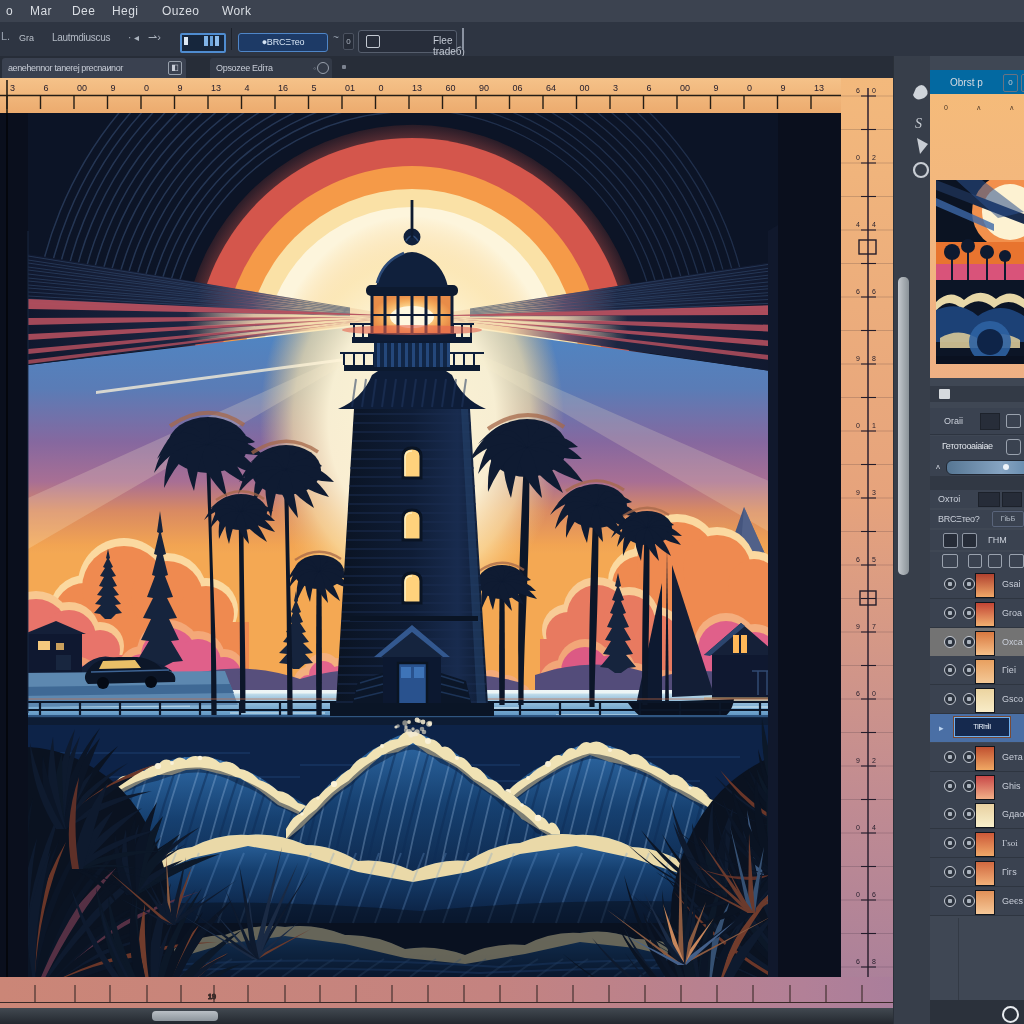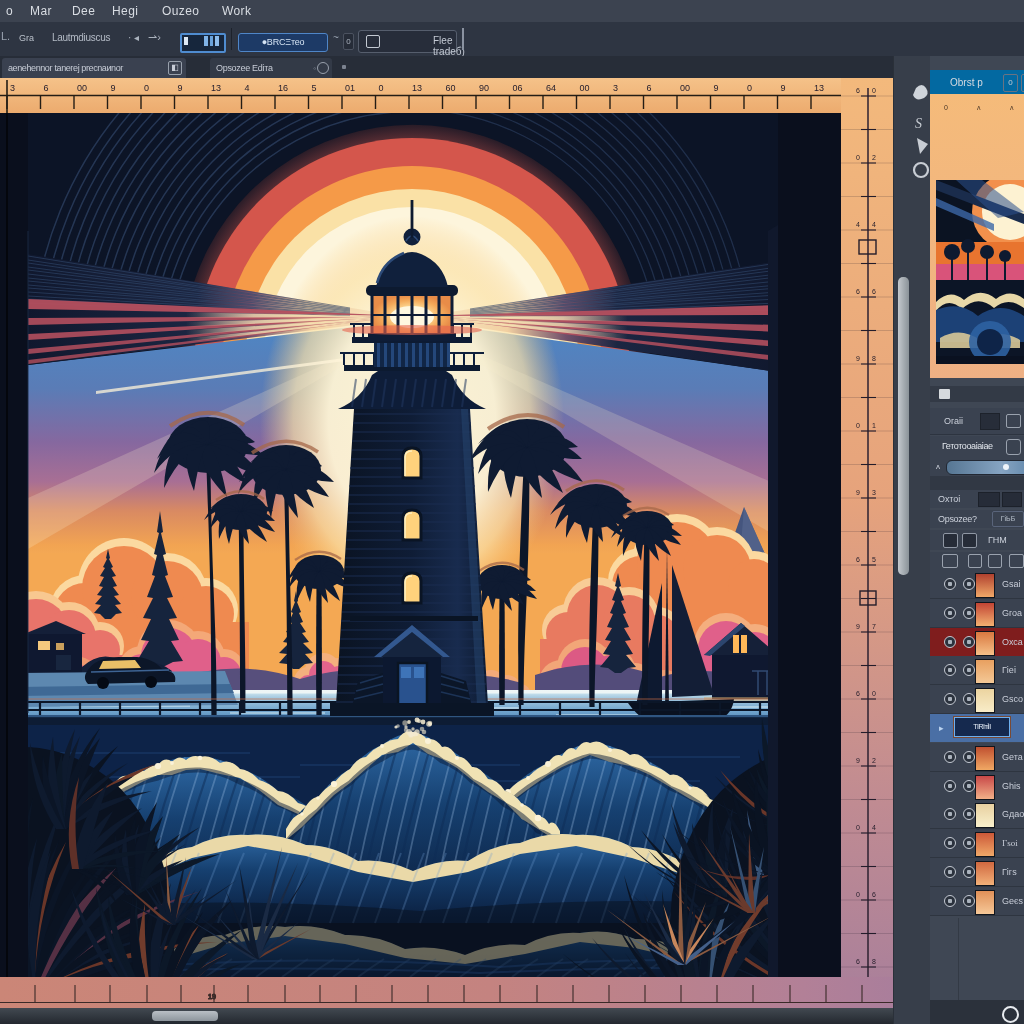--- a/index.html
+++ b/index.html
@@ -1512,21 +1512,21 @@
 
     <div class="abs" style="left:0;top:420px;width:94px;height:14px;background:#313844;"></div>
 
     <div class="abs" style="left:0;top:434px;width:94px;height:18px;background:#3a4250;">
       <span class="abs" style="left:8px;top:4px;">Охтоі</span>
       <div class="abs" style="left:48px;top:2px;width:20px;height:13px;background:#262c38;border:1px solid #1c212a;"></div>
       <div class="abs" style="left:72px;top:2px;width:18px;height:13px;background:#262c38;border:1px solid #1c212a;"></div>
     </div>
 
     <div class="abs" style="left:0;top:454px;width:94px;height:18px;background:#3a4250;">
-      <span class="abs" style="left:8px;top:4px;letter-spacing:-.3px;">Орѕоzее?</span>
+      <span class="abs" style="left:8px;top:4px;letter-spacing:-.3px;">BRСΞтеο?</span>
       <div class="abs" style="left:62px;top:1px;width:30px;height:14px;border:1.5px solid #59647a;border-radius:2px;color:#b8c0cc;font-size:7px;line-height:14px;text-align:center;">ГіЬБ</div>
     </div>
 
     <div class="abs" style="left:0;top:474px;width:94px;height:20px;background:#3a4250;">
       <div class="abs" style="left:13px;top:3px;width:13px;height:13px;background:#262c38;border:1.5px solid #8f97a4;border-radius:2px;"></div>
       <div class="abs" style="left:32px;top:3px;width:13px;height:13px;background:#262c38;border:1.5px solid #8f97a4;border-radius:2px;"></div>
       <span class="abs" style="left:58px;top:5px;">ГНМ</span>
     </div>
 
     <div class="abs" style="left:0;top:496px;width:94px;height:18px;background:#3a4250;border-bottom:1px solid #2c333e;">
@@ -1542,21 +1542,21 @@
           <div class="eyec" style="left:33px;top:8px;"></div>
           <div class="sw" style="background:linear-gradient(#b0402e,#f0a868);"></div>
           <span class="ltxt">Gѕаі</span>
         </div>
         <div class="abs" style="left:0;top:543px;width:94px;height:28px;background:#3a4250;border-bottom:1px solid #2e3540;text-decoration:underline;">
           <div class="eyec" style="left:14px;top:8px;"></div>
           <div class="eyec" style="left:33px;top:8px;"></div>
           <div class="sw" style="background:linear-gradient(#c24434,#f2b070);"></div>
           <span class="ltxt">Gгоа</span>
         </div>
-        <div class="abs" style="left:0;top:572px;width:94px;height:28px;background:#7f1d1d;border-bottom:1px solid #2e3540;">
+        <div class="abs" style="left:0;top:572px;width:94px;height:28px;background:#737373;border-bottom:1px solid #2e3540;">
           <div class="eyec" style="left:14px;top:8px;"></div>
           <div class="eyec" style="left:33px;top:8px;"></div>
           <div class="sw" style="background:linear-gradient(#d87840,#f6c088);"></div>
           <span class="ltxt">Охса</span>
         </div>
         <div class="abs" style="left:0;top:600px;width:94px;height:28px;background:#3a4250;border-bottom:1px solid #2e3540;">
           <div class="eyec" style="left:14px;top:8px;"></div>
           <div class="eyec" style="left:33px;top:8px;"></div>
           <div class="sw" style="background:linear-gradient(#e8a060,#f4c896);"></div>
           <span class="ltxt">Гіеі</span>

